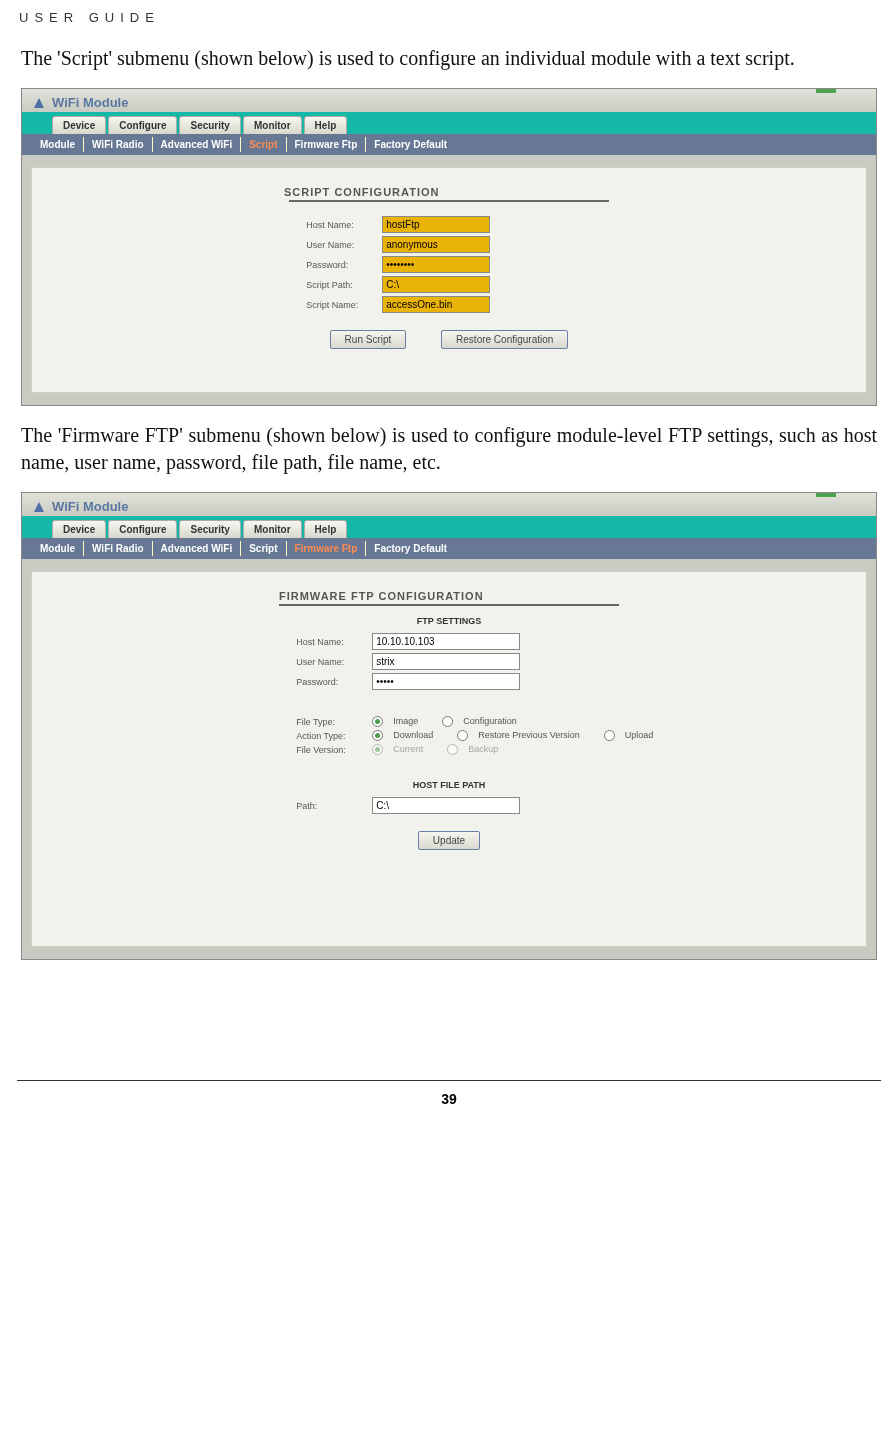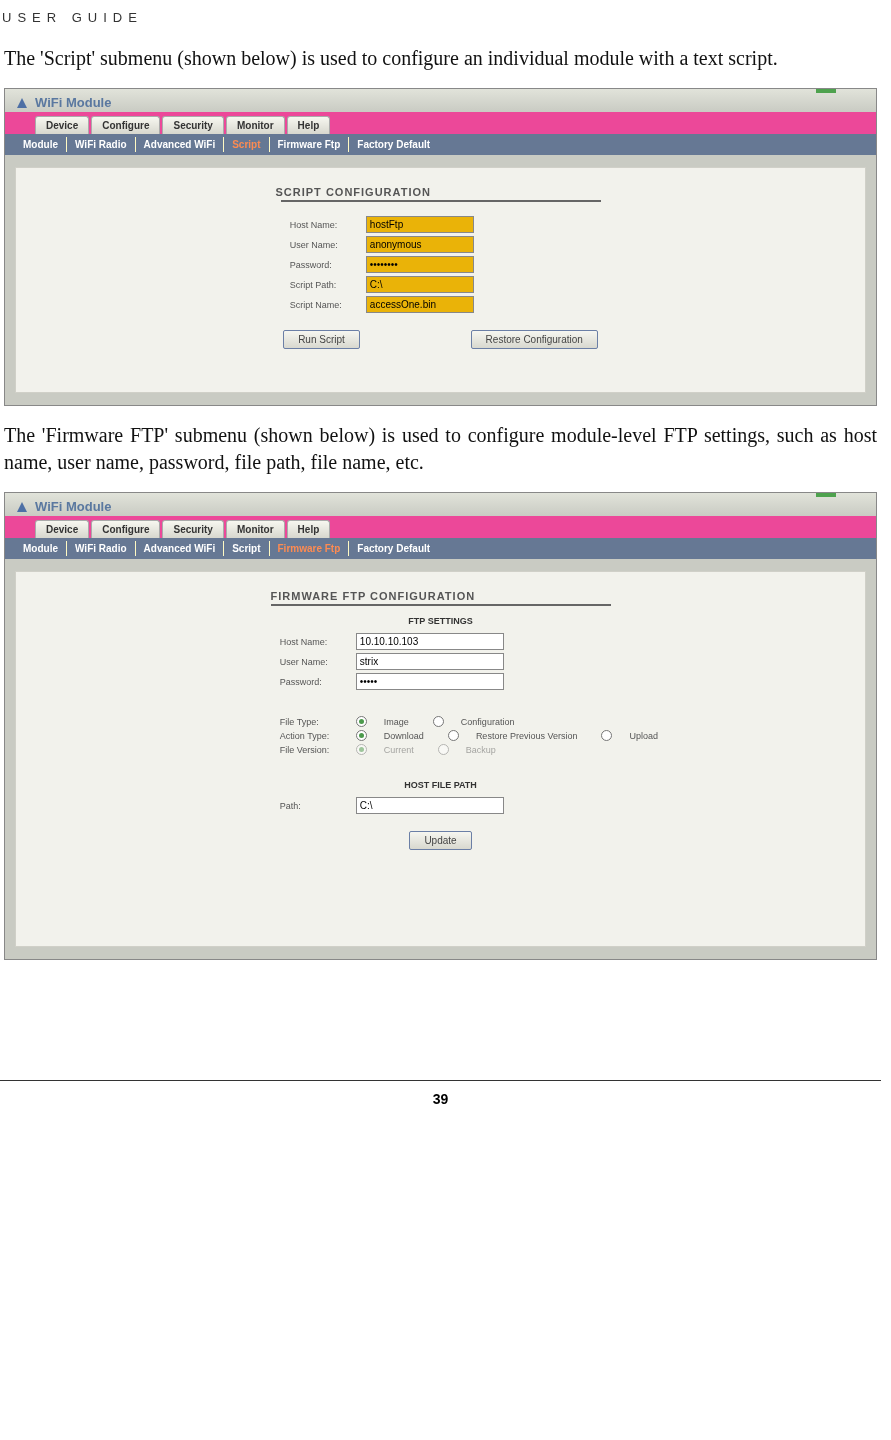--- a/index.html
+++ b/index.html
@@ -3,21 +3,21 @@
 <meta charset="utf-8">
 <style>
   body {
     margin: 0;
     padding: 0;
     background: #fff;
     font-family: Verdana, Arial, sans-serif;
     width: 891px;
   }
   .page {
-    padding: 10px 10px 0 0;
+    padding: 10px 10px 0 17px;
   }
   .page-header {
     letter-spacing: 6px;
     font-size: 13px;
     color: #333;
     padding: 0 0 20px 2px;
     font-family: Verdana, Arial, sans-serif;
   }
   .body-text {
     font-family: Garamond, Georgia, serif;
@@ -54,21 +54,21 @@
   .app-icon {
     width: 14px;
     height: 14px;
     margin-right: 6px;
     display: inline-block;
   }
   .tab-row {
     display: flex;
     gap: 2px;
     padding: 4px 10px 0 30px;
-    background: #ec4899;
+    background: #14b8a6;
   }
   .tab {
     background: linear-gradient(#f7f7f0, #d7d7ce);
     border: 1px solid #aaa;
     border-bottom: none;
     border-radius: 3px 3px 0 0;
     padding: 3px 10px;
     font-size: 10px;
     font-weight: bold;
     color: #333;
@@ -165,40 +165,39 @@
     padding: 14px 0 4px 0;
   }
   .app-btn {
     display: inline-block;
     border: 1px solid #6b7fa6;
     background: linear-gradient(#f6f6f0,#d8d8cf);
     color: #444;
     font-size: 10px;
     padding: 3px 14px;
     border-radius: 2px;
-    margin: 0 54px;
+    margin: 0 16px;
   }
   .sub-header {
     font-size: 9px;
     font-weight: bold;
     color: #333;
     text-align: center;
     padding: 4px 0 4px 0;
   }
   .radio-group {
     display: flex;
     align-items: center;
     gap: 24px;
     font-size: 9px;
     color: #555;
   }
   .radio-item {
     display: flex;
-    align-items: center;
-    gap: 17px;
+    gap: 10px;
   }
   .radio-circle {
     width: 9px;
     height: 9px;
     border: 1px solid #777;
     border-radius: 50%;
     display: inline-flex;
     align-items: center;
     justify-content: center;
     background: #fff;

